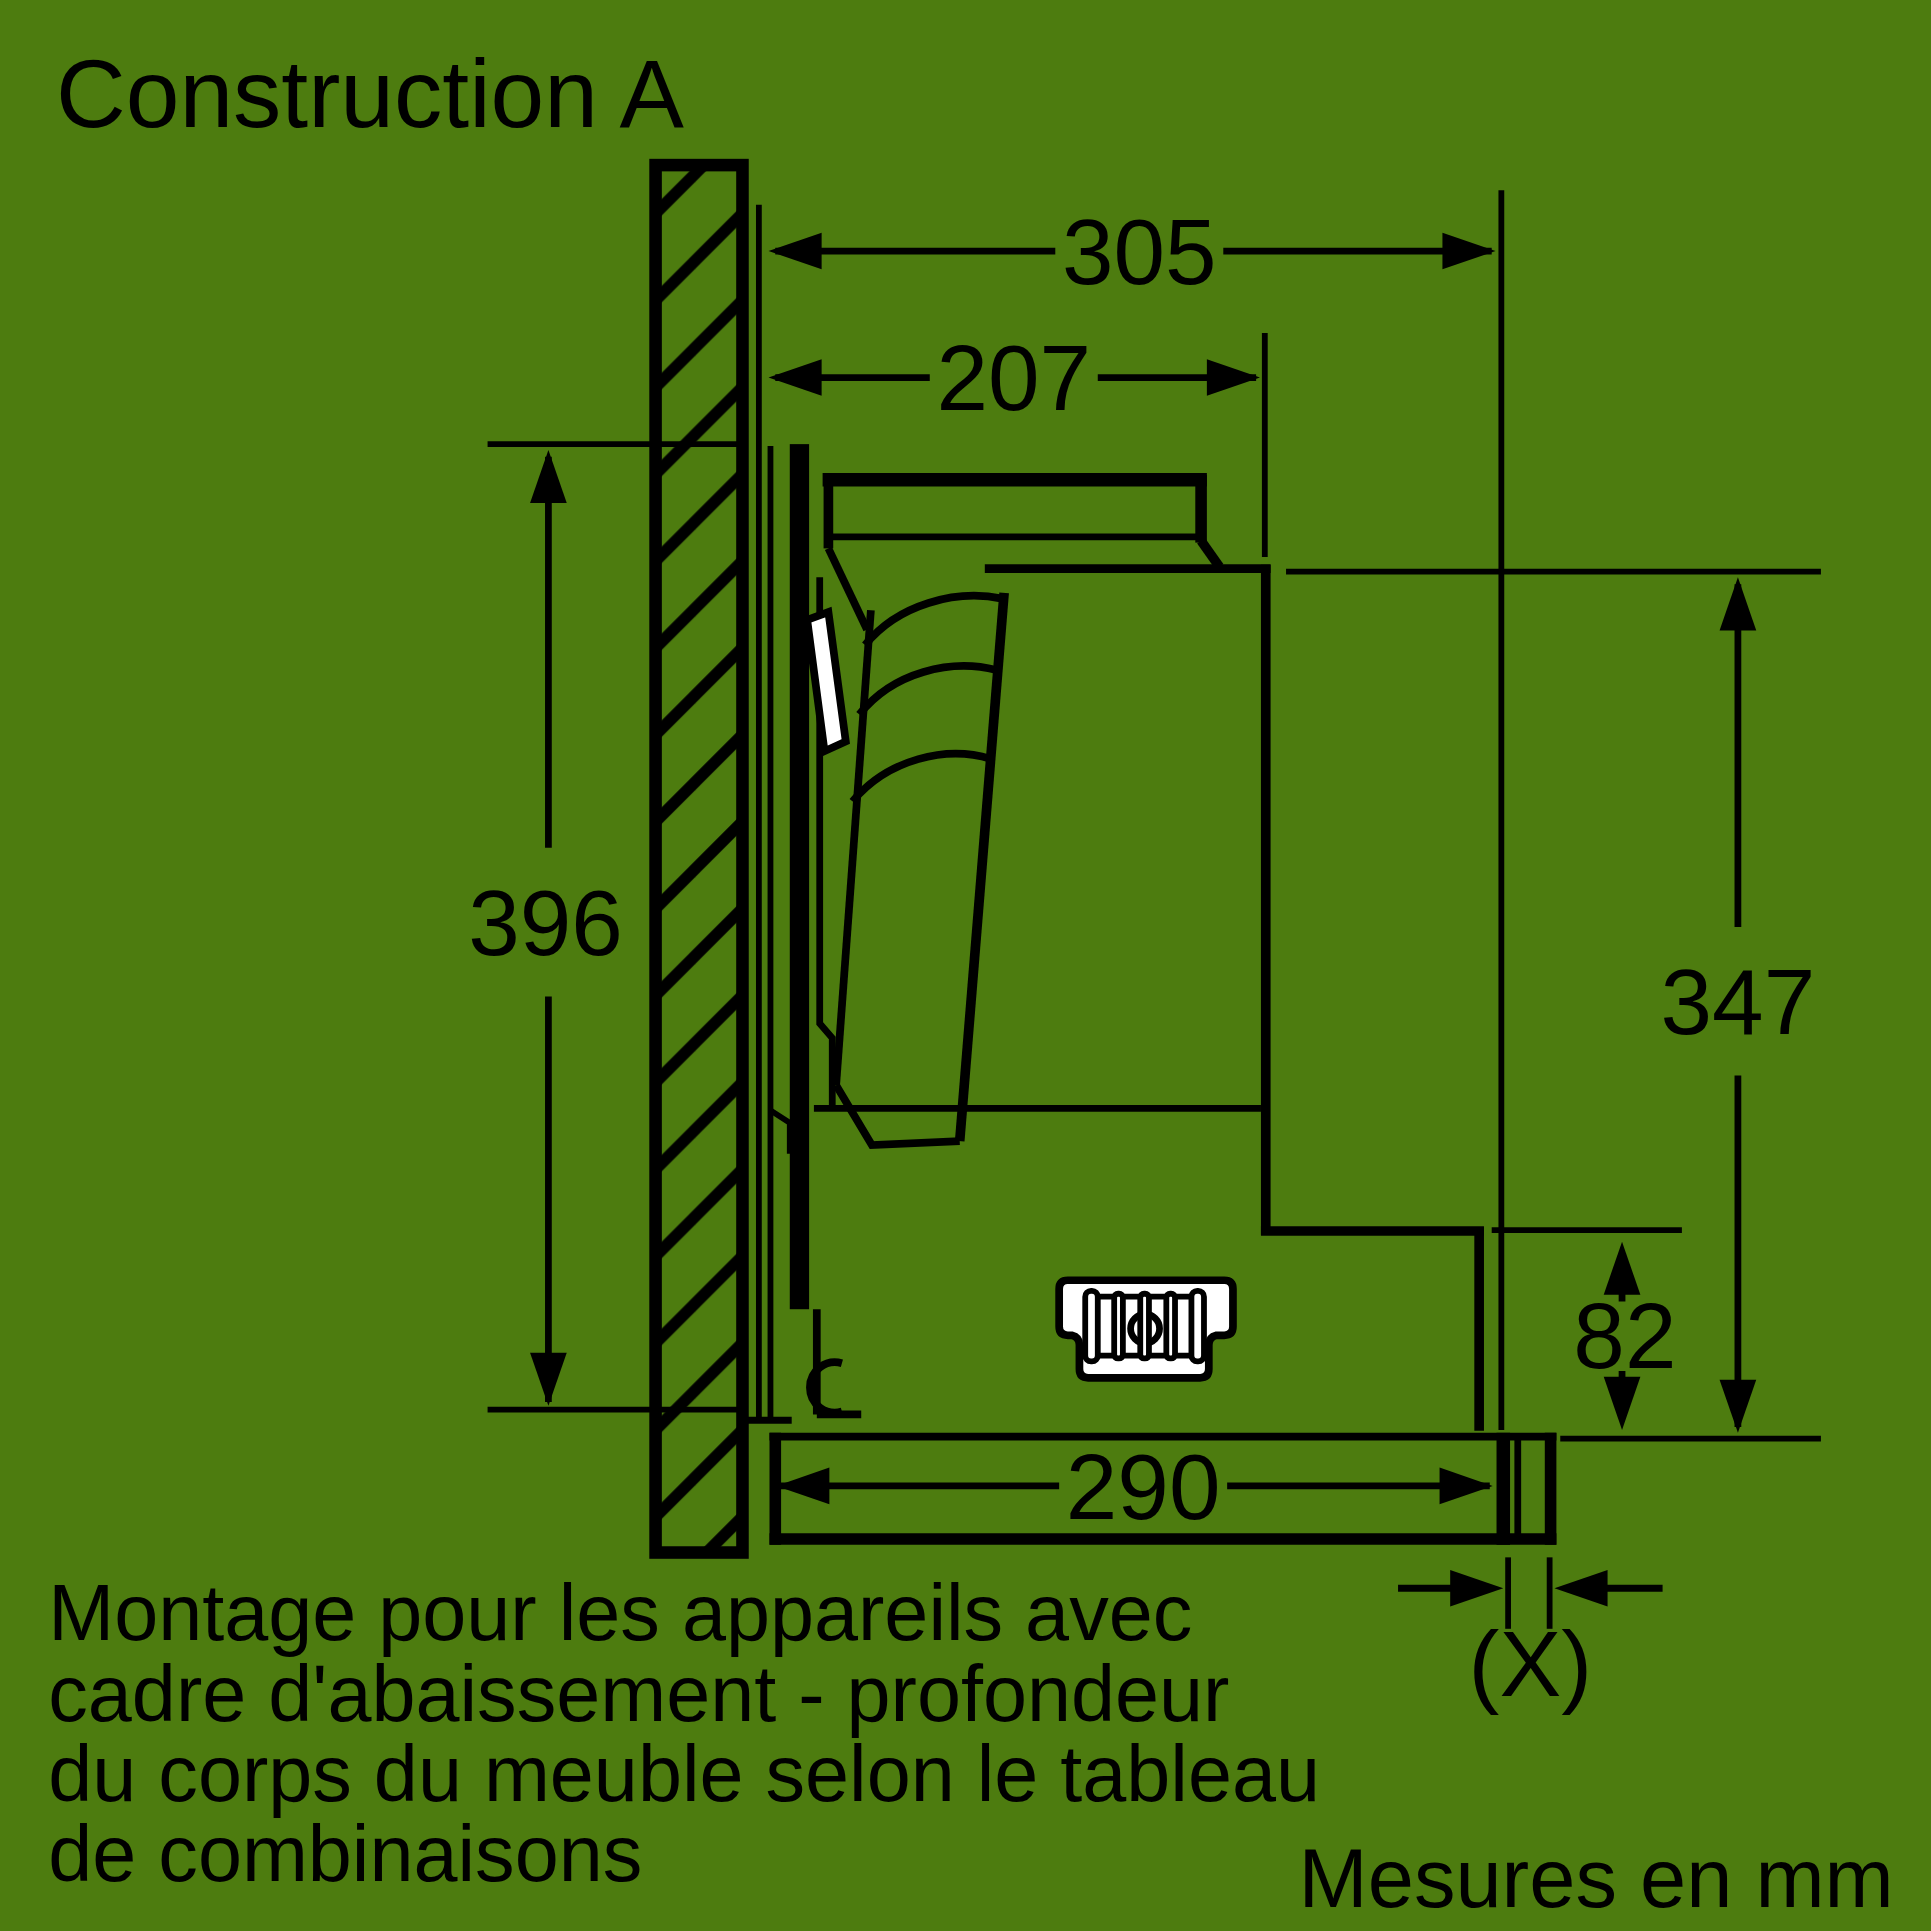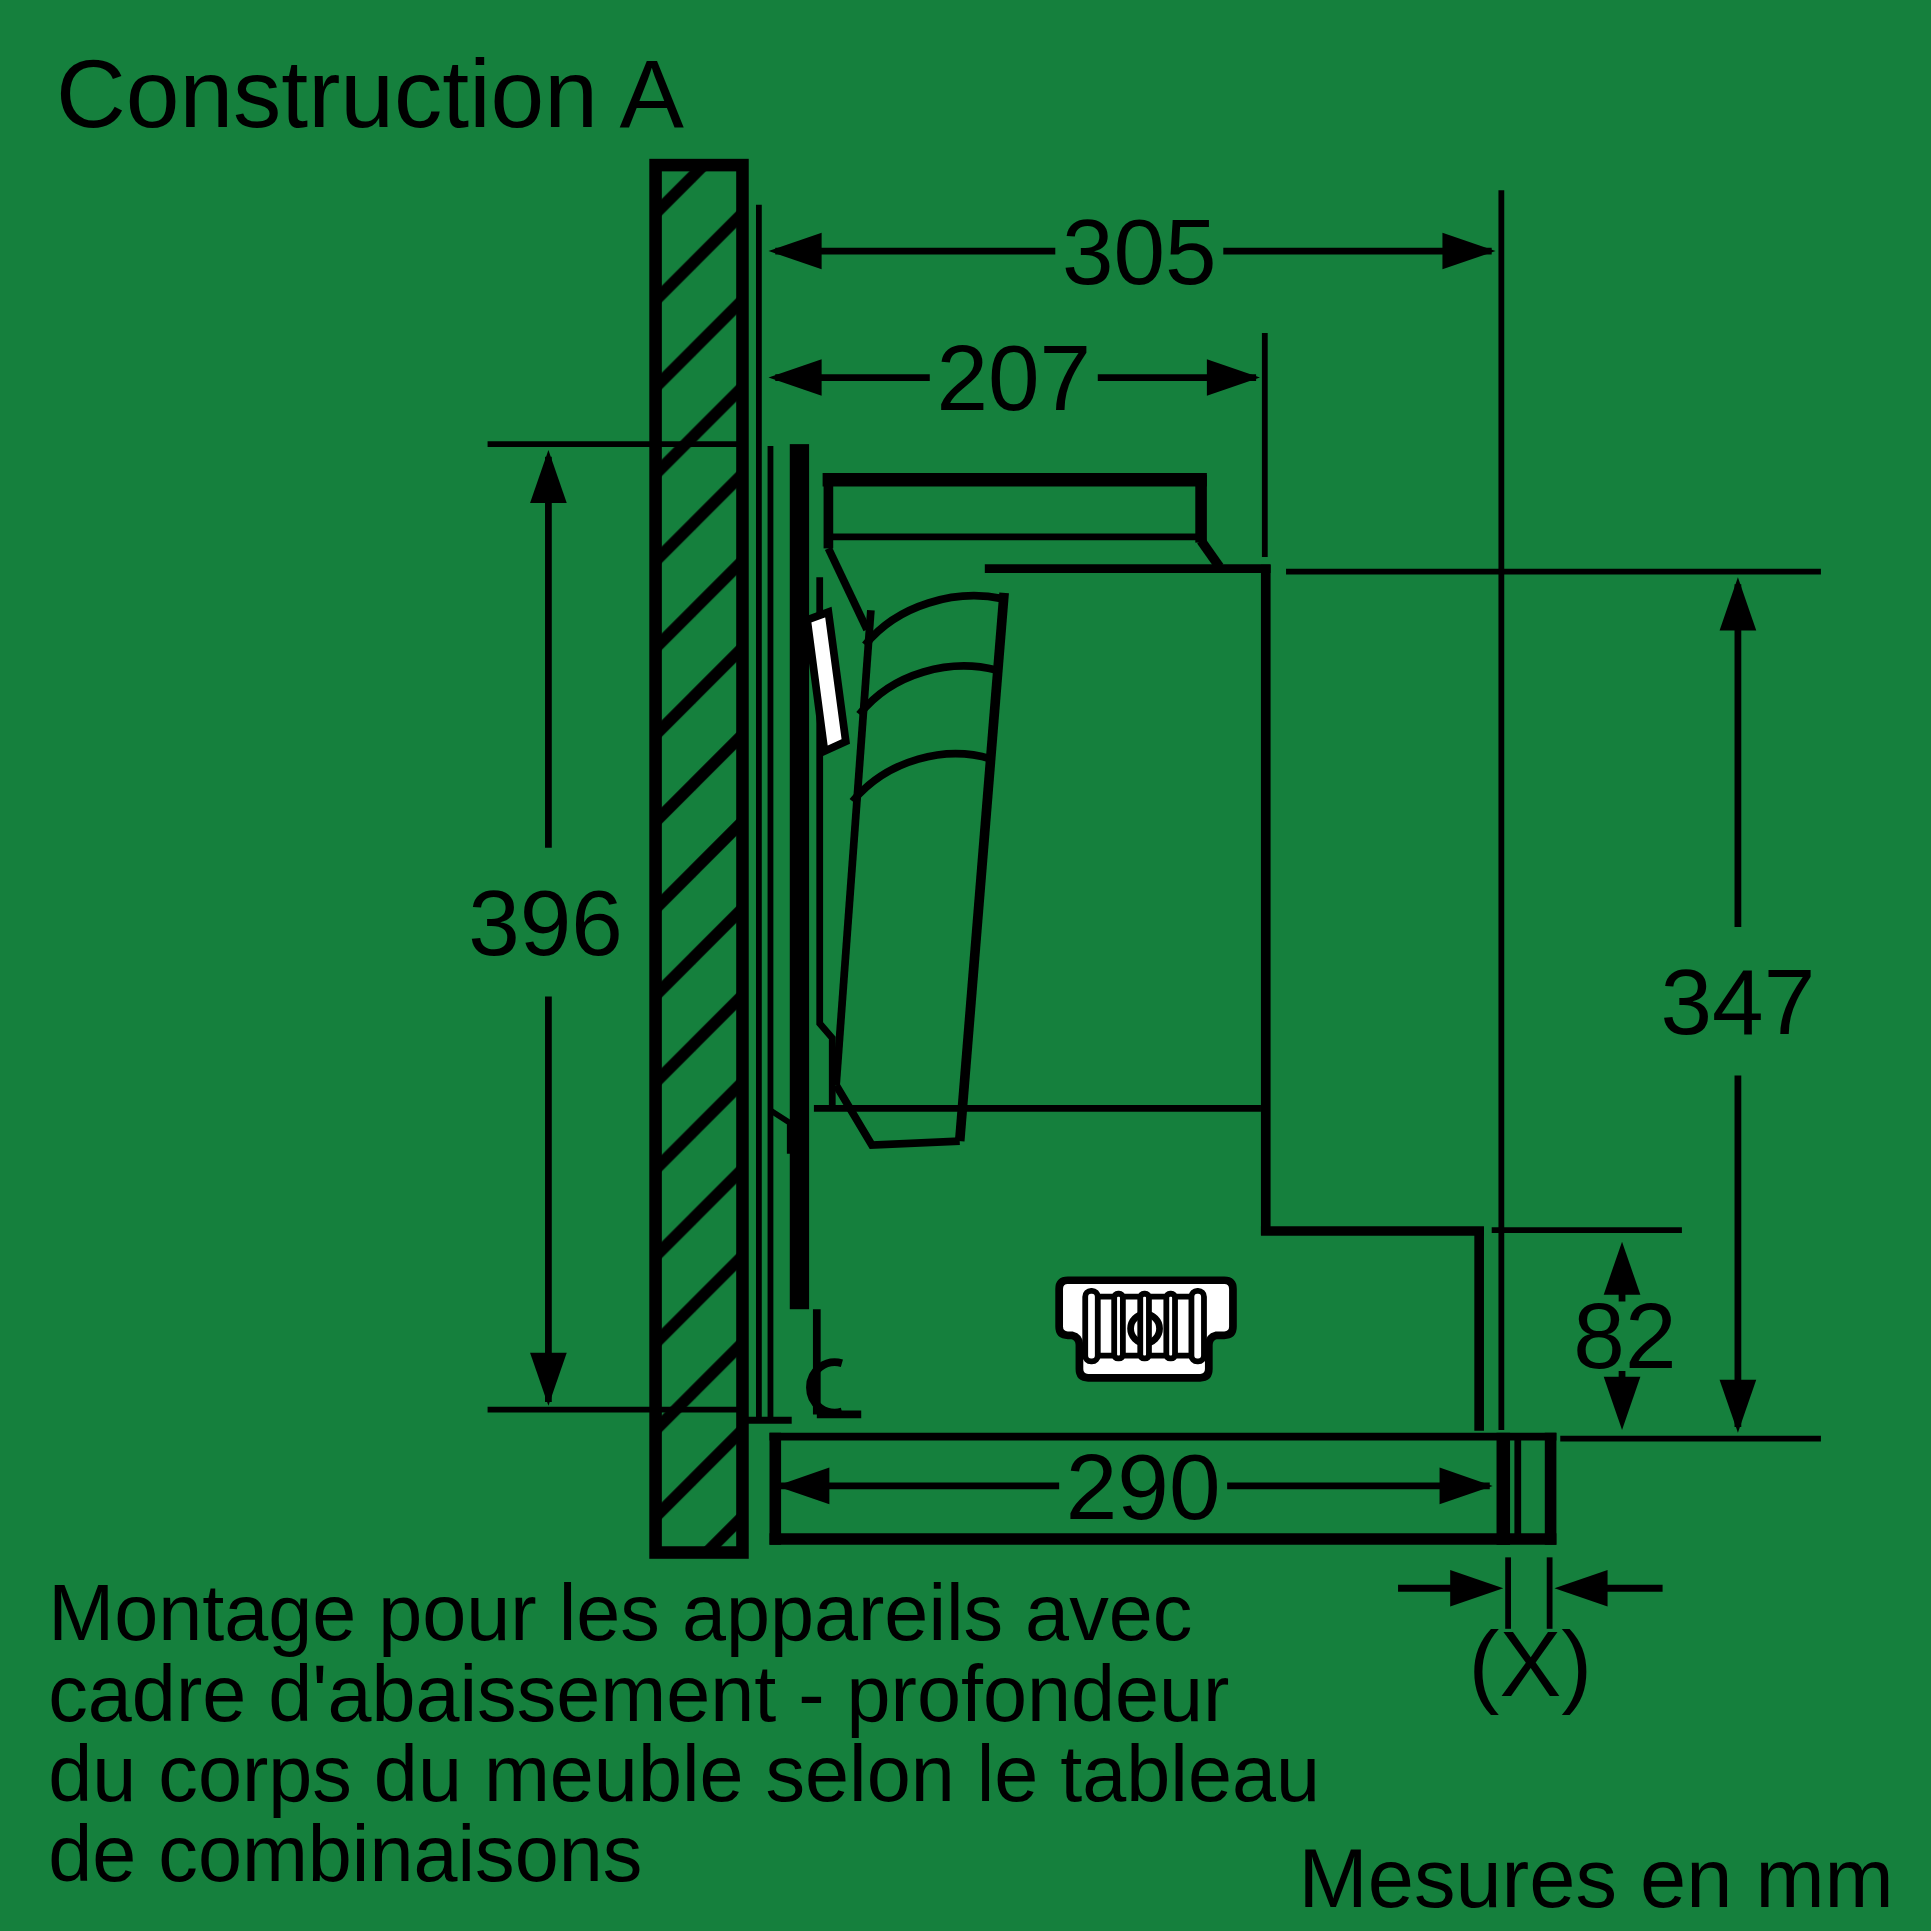--- a/index.html
+++ b/index.html
@@ -1,16 +1,16 @@
 <!DOCTYPE html>
 <html><head>
 <meta charset="utf-8">
 <style>
   html,body{margin:0;padding:0;background:#ffffff;}
-  .page{width:1931px;height:1931px;position:relative;background:#15803d;overflow:hidden;}
+  .page{width:1931px;height:1931px;position:relative;background:#4d7c0f;overflow:hidden;}
   svg{display:block;}
   text{font-family:"Liberation Sans", sans-serif;fill:#000;}
   .title{font-size:100px;}
   .dim{font-size:96px;text-anchor:middle;}
   .note{font-size:82px;}
   .units{font-size:86px;}
 </style>
 </head>
 <body>
 

